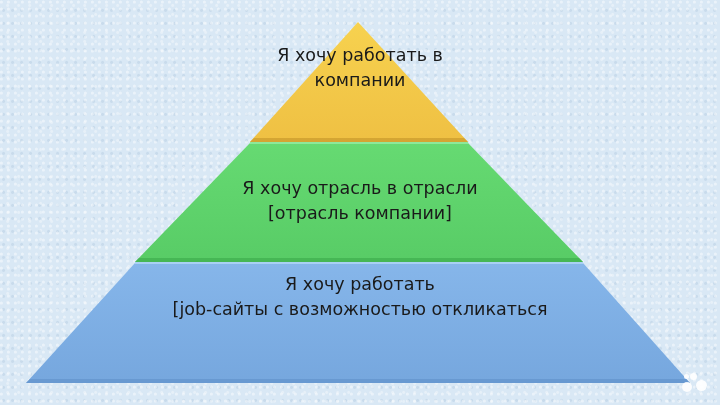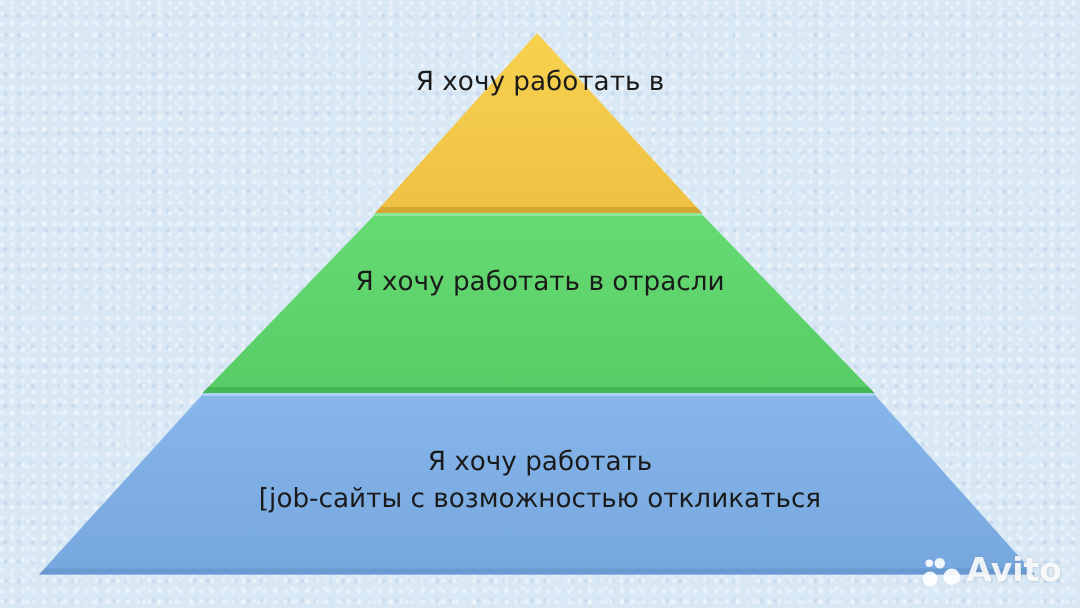--- a/index.html
+++ b/index.html
@@ -61,32 +61,33 @@
   </g>
 
   <g>
     <polygon points="358,22 468,142 250,142" fill="url(#gY)"></polygon>
     <polygon points="254,138 464,138 468,142 250,142" fill="#c99a2c" opacity="0.7"></polygon>
   </g>
 </svg>
 
 <div class="tier-text" style="top:43px;">
   <div>Я хочу работать в</div>
+  <div>компании</div>
 </div>
 
 <div class="tier-text" style="top:176px;">
-  <div>Я хочу работать в отрасли</div>
+  <div>Я хочу отрасль в отрасли</div>
+  <div>[отрасль компании]</div>
 </div>
 
-<div class="tier-text" style="top:296px;">
+<div class="tier-text" style="top:272px;">
   <div>Я хочу работать</div>
   <div>[job-сайты с возможностью откликаться</div>
 </div>
 
 <div class="watermark">
   <div class="dots">
     <span style="left:0;top:11px;width:10px;height:10px;"></span>
     <span style="left:8px;top:2px;width:7px;height:7px;"></span>
     <span style="left:14px;top:9px;width:11px;height:11px;"></span>
     <span style="left:2px;top:3px;width:5px;height:5px;"></span>
   </div>
-  <span>Avito</span>
 </div>
 
 </body></html>

